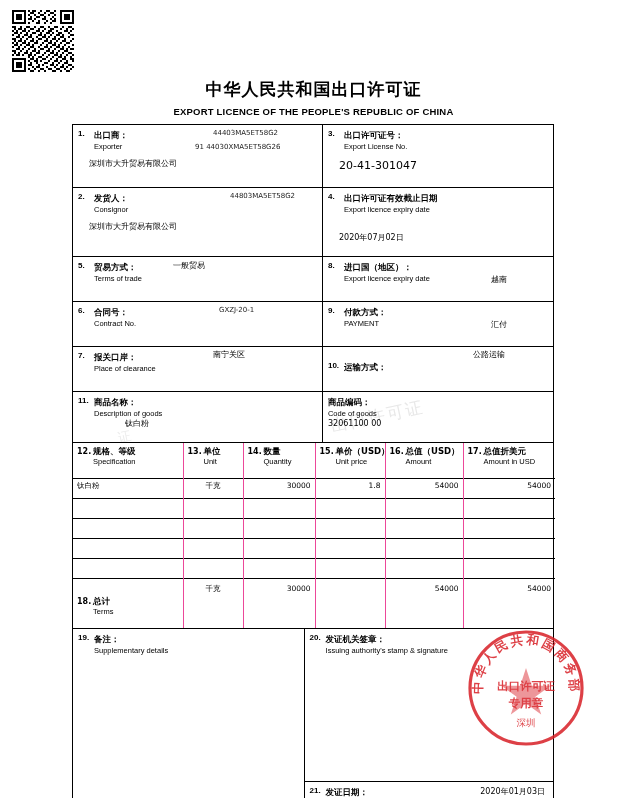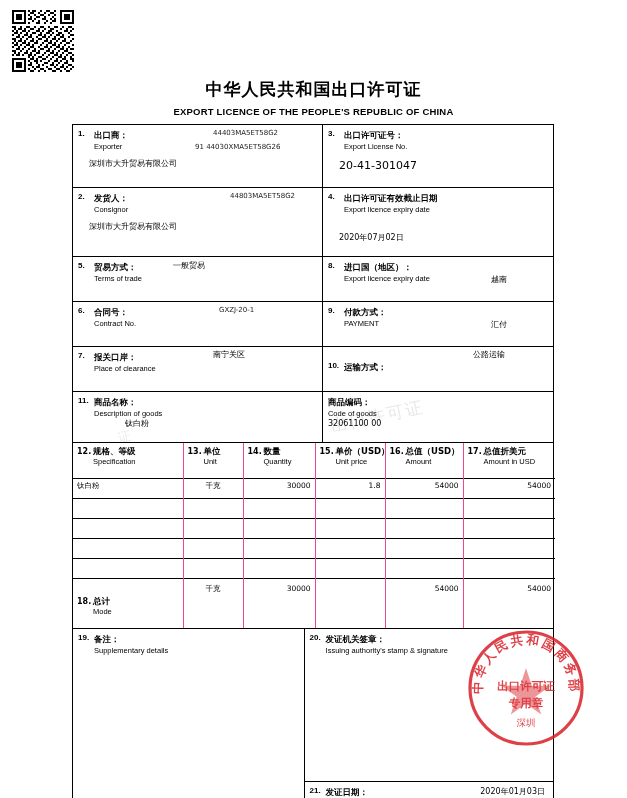--- a/index.html
+++ b/index.html
@@ -628,21 +628,21 @@
           <td class="data"></td>
           <td class="data"></td>
           <td class="data"></td>
           <td class="data"></td>
           <td class="data"></td>
           <td class="data"></td>
         </tr>
         <tr>
           <td style="height:30px;padding-top:17px;">
             <div class="hzh"><span class="num">18.</span><span>总计</span></div>
-            <div class="hen" style="margin-left:16px;">Mode</div>
+            <div class="hen" style="margin-left:16px;">Terms</div>
           </td>
           <td class="data ta-c" style="padding-top:5px;">千克</td>
           <td class="data ta-r" style="padding-top:5px;">30000</td>
           <td class="data ta-r" style="padding-top:5px;"></td>
           <td class="data ta-r" style="padding-top:5px;">54000</td>
           <td class="data ta-r" style="padding-top:5px;">54000</td>
         </tr>
       </tbody>
         </table>
     </div>

